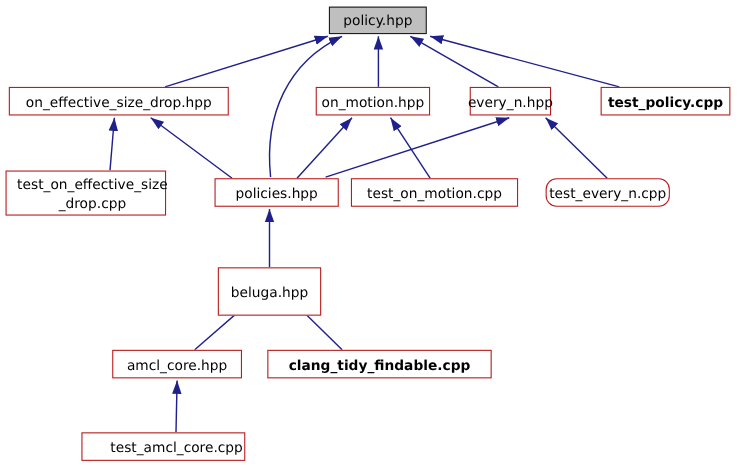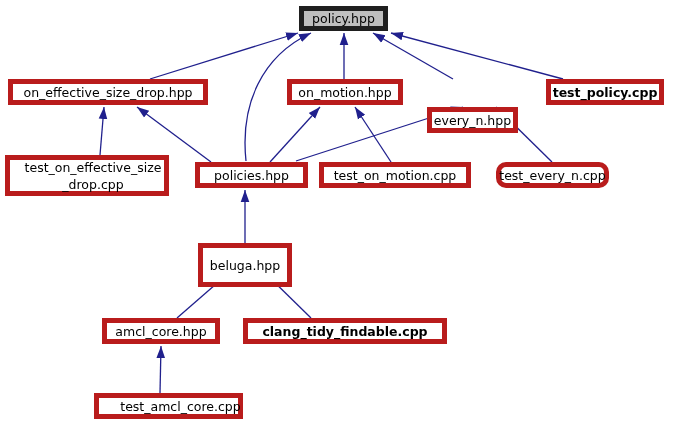--- a/index.html
+++ b/index.html
@@ -24,21 +24,21 @@
     pointer-events: none;
   }
   .edge {
     fill: none;
     stroke-width: 1.3px;
   }
   .node {
     position: absolute;
     box-sizing: border-box;
     background: #ffffff;
-    border: 5px solid #b91c1c;
+    border: 1px solid #b91c1c;
     display: flex;
     align-items: center;
     justify-content: center;
     text-align: center;
     font-size: 12.5px;
     line-height: 17px;
     color: #000000;
     white-space: pre-line;
     cursor: pointer;
   }
@@ -71,26 +71,26 @@
         <path d="M 552,162 L 496,107" class="edge" stroke="#20208d" marker-end="url(#arrowhead)"></path>
         <path d="M 245,243 L 245,190" class="edge" stroke="#20208d" marker-end="url(#arrowhead)"></path>
         <path d="M 177,318 L 231,271" class="edge" stroke="#20208d" marker-end="url(#arrowhead)"></path>
         <path d="M 311,318 L 263,271" class="edge" stroke="#20208d" marker-end="url(#arrowhead)"></path>
         <path d="M 160,393 L 161,346" class="edge" stroke="#20208d" marker-end="url(#arrowhead)"></path>
       </g>
   </svg>
   <div>
       <div class="node highlight" style="left: 299px; top: 6px; width: 89px; height: 25px;">policy.hpp</div>
       <div class="node" style="left: 8px; top: 79px; width: 200px; height: 26px; text-align: center;">on_effective_size_drop.hpp</div>
-      <div class="node" style="left: 287px; top: 79px; width: 116px; height: 26px;">on_motion.hpp</div>
-      <div class="node" style="left: 427px; top: 79px; width: 91px; height: 26px; margin-top: 28px;">every_n.hpp</div>
+      <div class="node" style="left: 287px; top: 79px; width: 104px; height: 26px;">on_motion.hpp</div>
+      <div class="node" style="left: 427px; top: 79px; width: 74px; height: 26px;">every_n.hpp</div>
       <div class="node" style="left: 546px; top: 79px; width: 118px; height: 26px; font-weight: bold;">test_policy.cpp</div>
-      <div class="node" style="left: 5px; top: 155px; width: 164px; height: 41px; padding-left: 12px;">test_on_effective_size
+      <div class="node" style="left: 5px; top: 155px; width: 146px; height: 41px; padding-left: 12px;">test_on_effective_size
 _drop.cpp</div>
       <div class="node" style="left: 195px; top: 162px; width: 113px; height: 26px;">policies.hpp</div>
       <div class="node" style="left: 319px; top: 162px; width: 152px; height: 26px;">test_on_motion.cpp</div>
       <div class="node" style="left: 496px; top: 162px; width: 113px; height: 26px; border-radius: 10px;">test_every_n.cpp</div>
       <div class="node" style="left: 198px; top: 243px; width: 94px; height: 44px;">beluga.hpp</div>
       <div class="node" style="left: 102px; top: 318px; width: 118px; height: 26px; text-align: right;">amcl_core.hpp</div>
       <div class="node" style="left: 243px; top: 318px; width: 204px; height: 26px; font-weight: bold;">clang_tidy_findable.cpp</div>
-      <div class="node" style="left: 94px; top: 393px; width: 149px; height: 26px; padding-left: 24px;">test_amcl_core.cpp</div>
+      <div class="node" style="left: 74px; top: 393px; width: 149px; height: 26px; padding-left: 24px;">test_amcl_core.cpp</div>
     </div>
 </div>
 
 </body></html>

